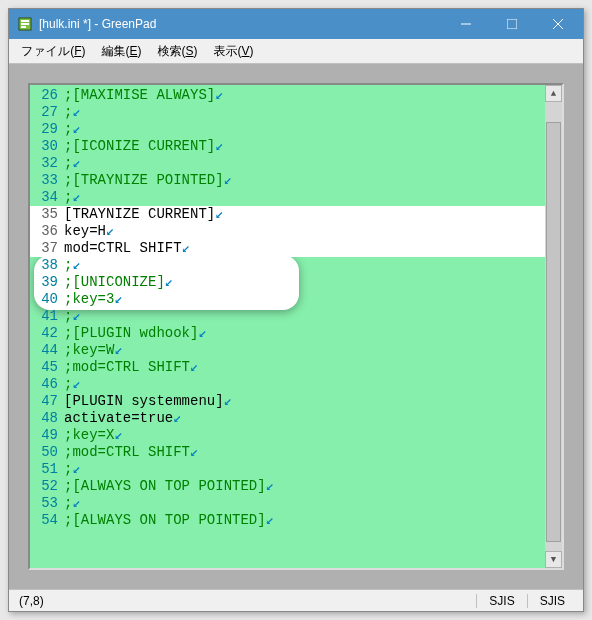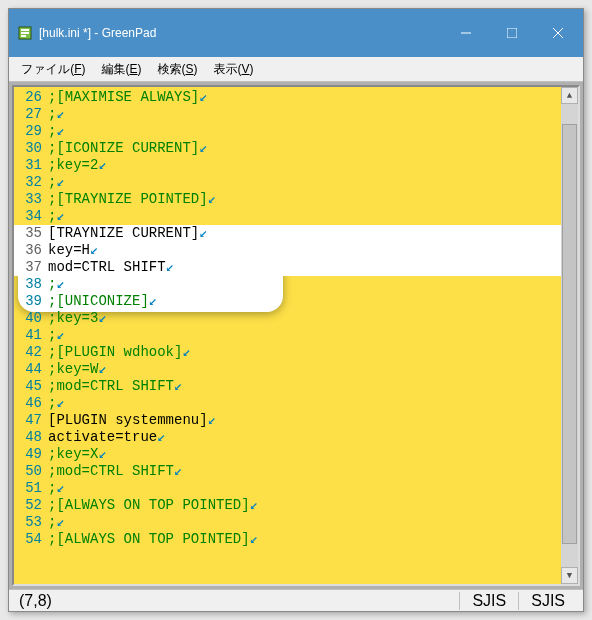--- a/index.html
+++ b/index.html
@@ -1,42 +1,42 @@
 <!DOCTYPE html>
 <html><head>
 <meta charset="utf-8">
 <style>
 *{box-sizing:border-box;margin:0;padding:0}
 body{background:#e8e8e8;font-family:"MS Gothic","Courier New",monospace;padding:8px}
 .window{width:576px;height:604px;background:#b0b0b0;border:1px solid #888;box-shadow:2px 2px 6px rgba(0,0,0,0.3);display:flex;flex-direction:column}
-.titlebar{height:48px;background:#4a8fc7;display:flex;align-items:center;padding:0 2px;color:#fff}
+.titlebar{height:30px;background:#4a8fc7;display:flex;align-items:center;padding:0 2px;color:#fff}
 .titlebar-icon{width:16px;height:16px;margin:0 6px;display:flex;align-items:center;justify-content:center}
 .titlebar-text{flex:1;font-size:12px;font-family:"Segoe UI","Meiryo",sans-serif}
 .win-btn{width:46px;height:28px;display:flex;align-items:center;justify-content:center;color:#fff}
 .menubar{height:22px;background:#f0f0f0;display:flex;align-items:center;padding:12px 4px;font-size:12px;font-family:"Meiryo","MS UI Gothic",sans-serif;border-bottom:1px solid #c0c0c0}
 .menu-item{padding:2px 8px}
 .menu-item u{text-decoration:underline}
-.editor-wrap{flex:1;margin:3px;background:#fde047;border:2px inset #ddd;position:relative;overflow:hidden;display:flex}
+.editor-wrap{flex:1;margin:19px;background:#86efac;border:2px inset #ddd;position:relative;overflow:hidden;display:flex}
 .editor{flex:1;overflow:hidden;position:relative}
 .line{display:flex;height:17px;font-size:14px;line-height:17px;white-space:pre}
 .gutter{width:34px;text-align:right;padding-right:6px;color:#0080a0;font-family:"Courier New",monospace}
 .code{flex:1;font-family:"Courier New",monospace}
 .comment{color:#008000}
 .text{color:#000}
 .eol{color:#0080c0}
 .highlight{position:absolute;left:4px;top:170px;width:265px;height:55px;background:#fff;border-radius:16px;box-shadow:0 2px 10px rgba(0,0,0,0.35);z-index:-1}
 .editor-inner{position:relative;z-index:1;padding-top:2px}
 .editor-inner .line{position:relative;z-index:2}
 .hl-line{background:#fff}
 .hl-line .gutter{color:#606060}
 .scrollbar{width:17px;background:#d4d4d4;display:flex;flex-direction:column}
 .sb-btn{height:17px;background:#e8e8e8;border:1px solid #b0b0b0;display:flex;align-items:center;justify-content:center;font-size:9px;color:#555}
 .sb-track{flex:1;position:relative}
 .sb-thumb{position:absolute;left:1px;right:1px;top:20px;height:420px;background:#c4c4c4;border:1px solid #a0a0a0}
-.statusbar{height:22px;background:#f0f0f0;border-top:1px solid #c0c0c0;display:flex;align-items:center;font-size:16px;font-family:"Meiryo",sans-serif;padding:0 6px}
+.statusbar{height:22px;background:#f0f0f0;border-top:1px solid #c0c0c0;display:flex;align-items:center;font-size:12px;font-family:"Meiryo",sans-serif;padding:0 6px}
 .status-left{flex:1;padding-left:4px}
 .status-cell{padding:0 12px;border-left:1px solid #c0c0c0}
 </style>
 </head>
 <body>
 
 <div class="window">
   <div class="titlebar">
     <span class="titlebar-icon">
       <svg width="14" height="14" viewBox="0 0 14 14">
@@ -73,21 +73,20 @@
   </div>
 
   <div class="editor-wrap">
     <div class="editor">
       <div class="editor-inner" id="editor-inner">
         <div class="highlight"></div>
       <div class="line"><span class="gutter">26</span><span class="code"><span class="comment">;[MAXIMISE ALWAYS]</span><span class="eol">↙</span></span></div>
           <div class="line"><span class="gutter">27</span><span class="code"><span class="comment">;</span><span class="eol">↙</span></span></div>
           <div class="line"><span class="gutter">29</span><span class="code"><span class="comment">;</span><span class="eol">↙</span></span></div>
           <div class="line"><span class="gutter">30</span><span class="code"><span class="comment">;[ICONIZE CURRENT]</span><span class="eol">↙</span></span></div>
-          <div class="line"><span class="gutter">31</span><span class="code"><span class="comment">;key=2</span><span class="eol">↙</span></span></div>
           <div class="line"><span class="gutter">32</span><span class="code"><span class="comment">;</span><span class="eol">↙</span></span></div>
           <div class="line"><span class="gutter">33</span><span class="code"><span class="comment">;[TRAYNIZE POINTED]</span><span class="eol">↙</span></span></div>
           <div class="line"><span class="gutter">34</span><span class="code"><span class="comment">;</span><span class="eol">↙</span></span></div>
           <div class="line hl-line"><span class="gutter">35</span><span class="code"><span class="text">[TRAYNIZE CURRENT]</span><span class="eol">↙</span></span></div>
           <div class="line hl-line"><span class="gutter">36</span><span class="code"><span class="text">key=H</span><span class="eol">↙</span></span></div>
           <div class="line hl-line"><span class="gutter">37</span><span class="code"><span class="text">mod=CTRL SHIFT</span><span class="eol">↙</span></span></div>
           <div class="line"><span class="gutter">38</span><span class="code"><span class="comment">;</span><span class="eol">↙</span></span></div>
           <div class="line"><span class="gutter">39</span><span class="code"><span class="comment">;[UNICONIZE]</span><span class="eol">↙</span></span></div>
           <div class="line"><span class="gutter">40</span><span class="code"><span class="comment">;key=3</span><span class="eol">↙</span></span></div>
           <div class="line"><span class="gutter">41</span><span class="code"><span class="comment">;</span><span class="eol">↙</span></span></div>

